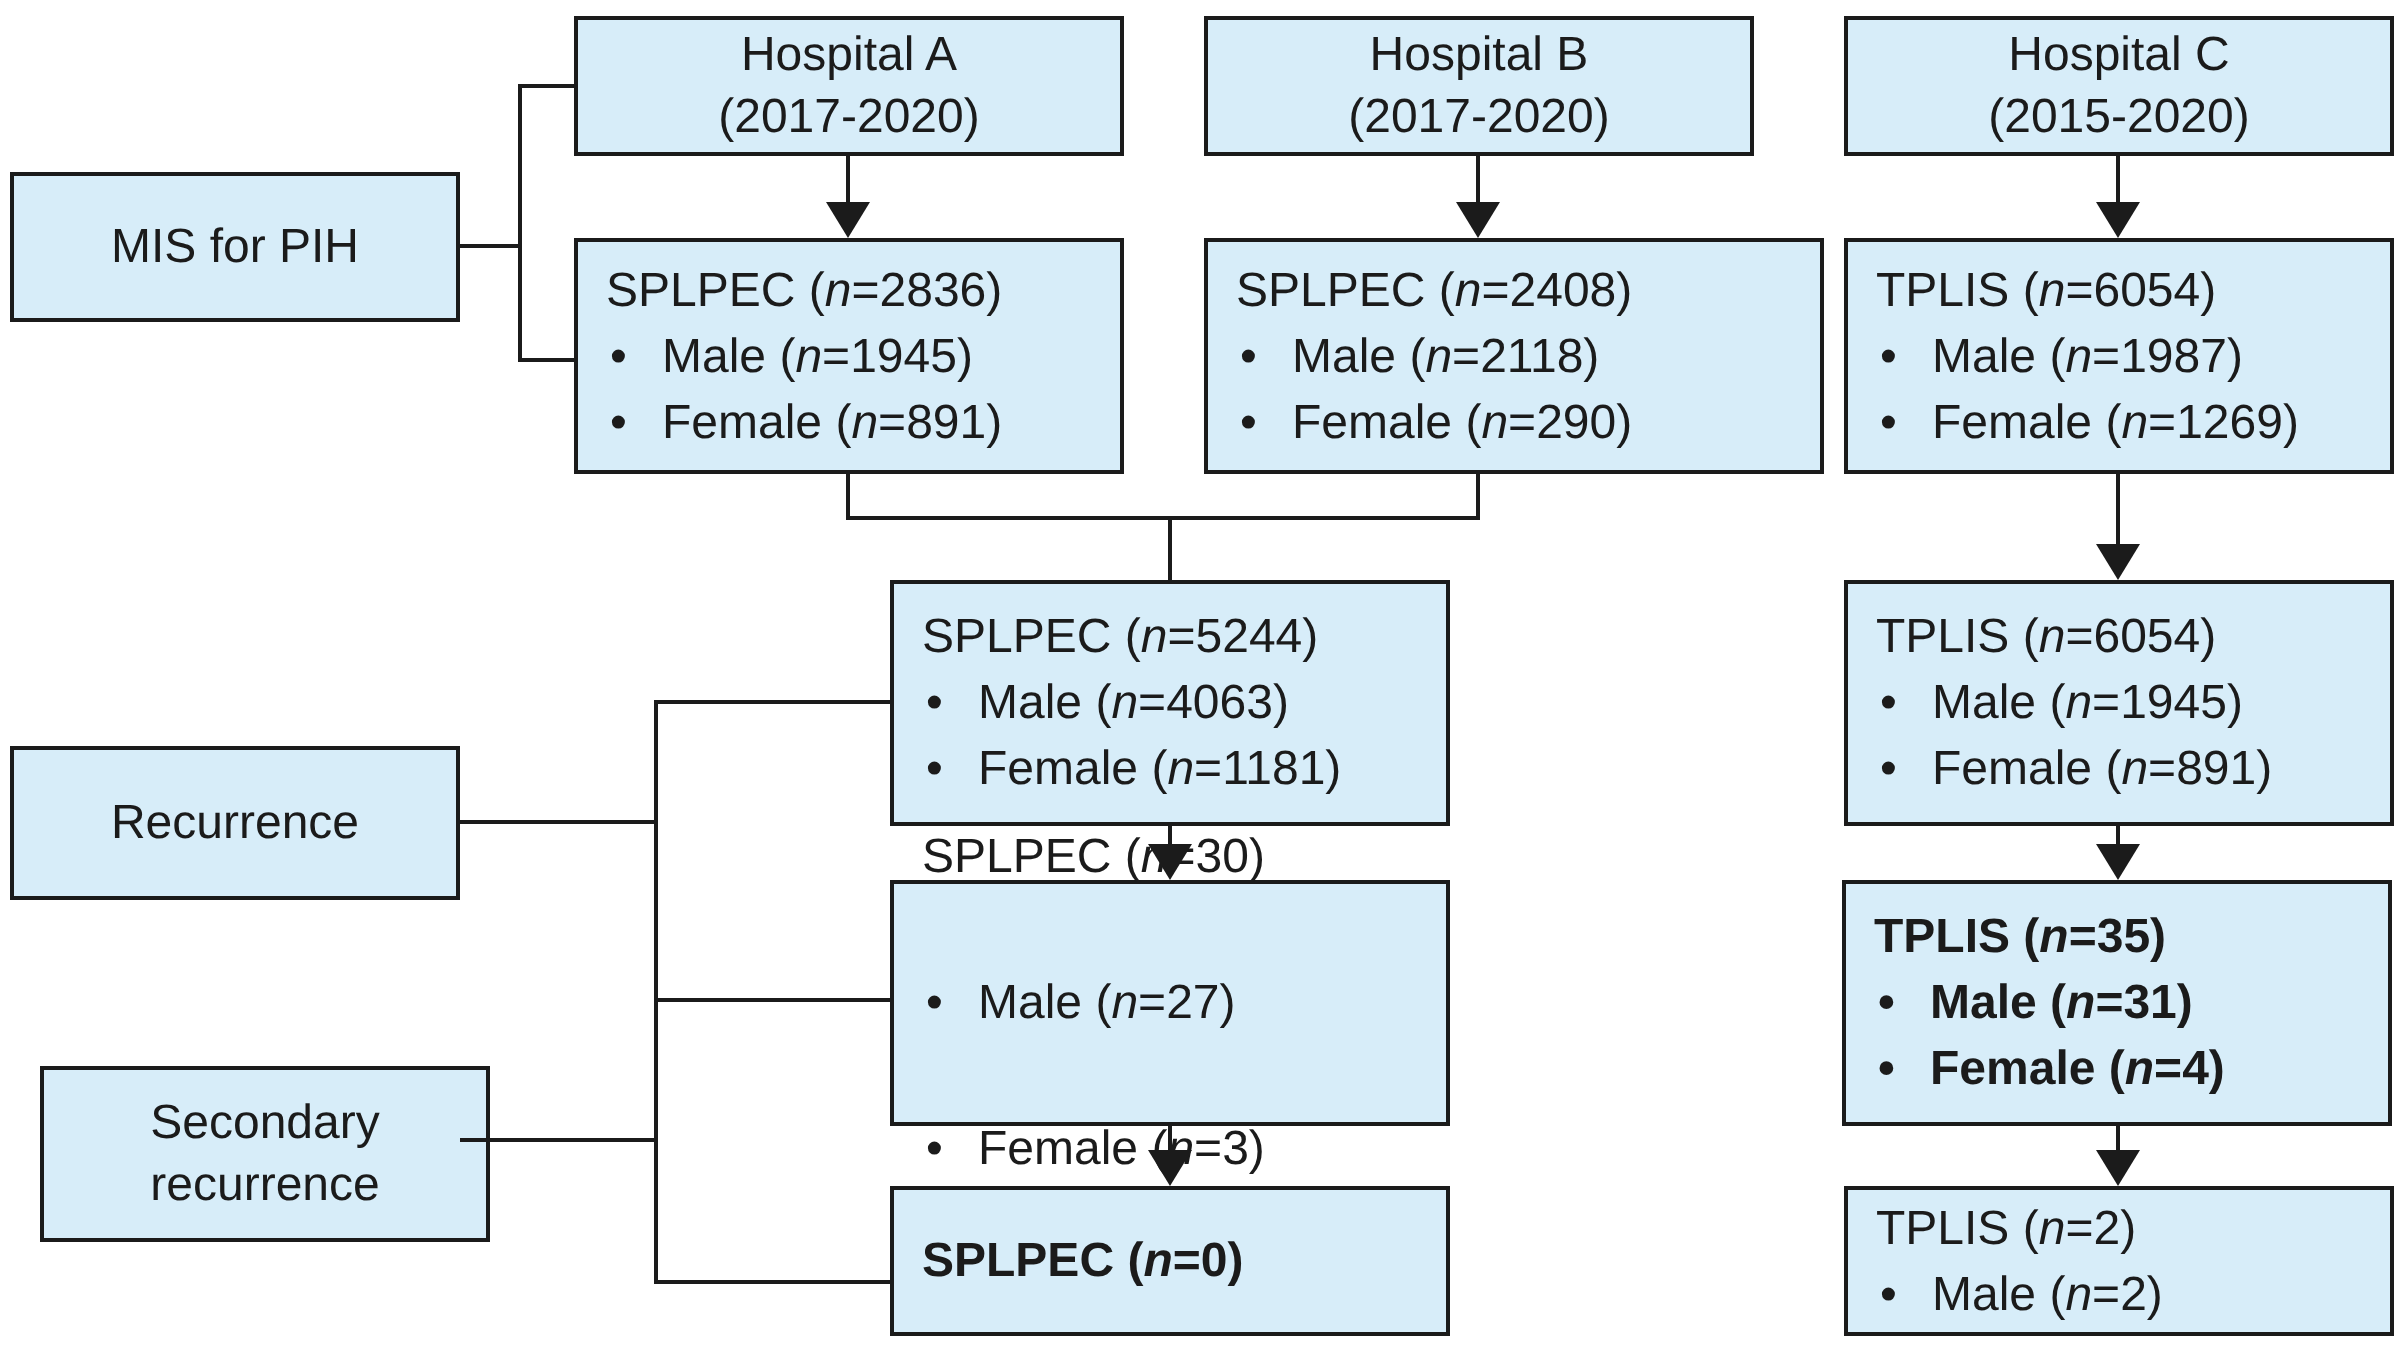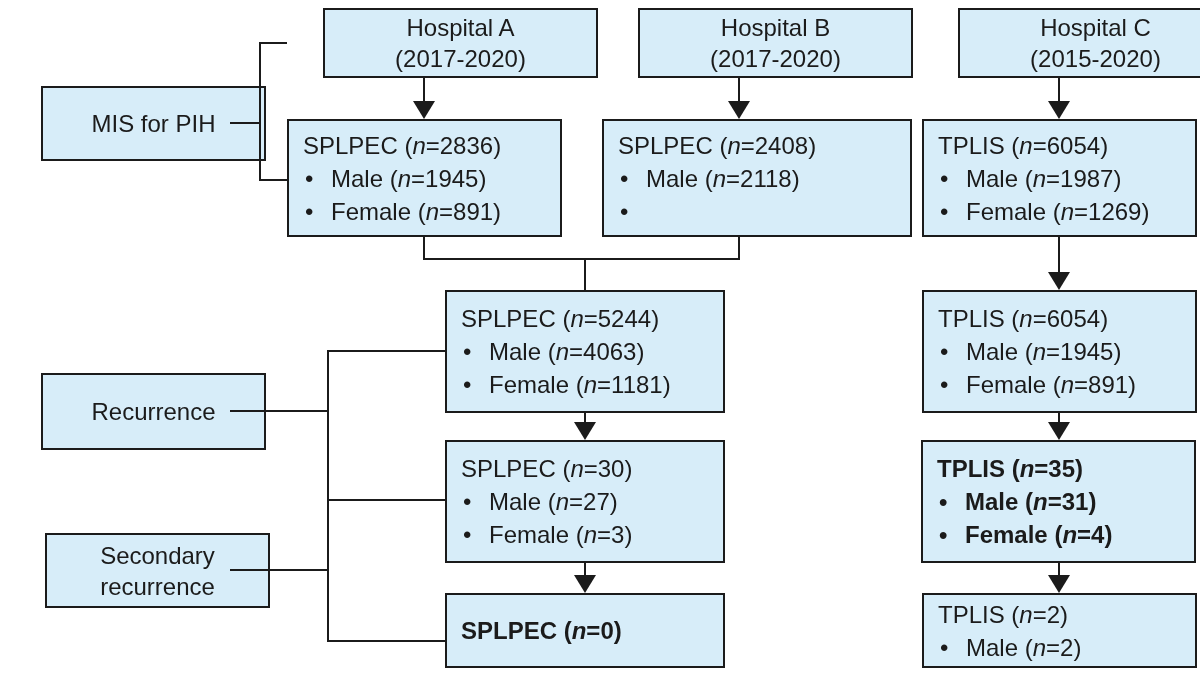--- a/index.html
+++ b/index.html
@@ -15,21 +15,21 @@
     position:absolute;
     box-sizing:border-box;
     background:var(--box-fill,#d7edf9);
     border:2px solid var(--box-border,#1b1b1b);
     display:flex;
     flex-direction:column;
     justify-content:center;
     font-size:24px;
     line-height:33px;
   }
-  .node.center{align-items:center;text-align:center;line-height:31px;margin-left:36px;}
+  .node.center{align-items:center;text-align:center;line-height:31px;}
   .node.left{align-items:flex-start;text-align:left;padding-left:14px;padding-right:6px;}
   .box-line{display:flex;align-items:baseline;white-space:nowrap;}
   .box-line .bullet{flex:none;width:17px;margin-left:2px;margin-right:9px;}
   .box-line i{font-style:italic;}
   .cline{
     position:absolute;
     background:var(--line-color,#1b1b1b);
   }
   .ahead{
     position:absolute;
@@ -72,21 +72,21 @@
   <div class="node center" style="left:5px;top:86px;width:225px;height:75px;">
       <div class="box-line">
         <span><span>MIS for PIH</span></span>
       </div>
     </div>
   <div class="node center" style="left:5px;top:373px;width:225px;height:77px;">
       <div class="box-line">
         <span><span>Recurrence</span></span>
       </div>
     </div>
-  <div class="node center" style="left:9px;top:533px;width:225px;height:75px;">
+  <div class="node center" style="left:20px;top:533px;width:225px;height:88px;">
       <div class="box-line">
         <span><span>Secondary</span></span>
       </div>
       <div class="box-line">
         <span><span>recurrence</span></span>
       </div>
     </div>
 
   <div class="node left" style="left:287px;top:119px;width:275px;height:118px;">
       <div class="box-line">
@@ -104,20 +104,21 @@
   <div class="node left" style="left:602px;top:119px;width:310px;height:118px;">
       <div class="box-line">
         <span><span>SPLPEC (</span><i>n</i><span>=2408)</span></span>
       </div>
       <div class="box-line">
         <span class="bullet">•</span>
         <span><span>Male (</span><i>n</i><span>=2118)</span></span>
       </div>
       <div class="box-line">
         <span class="bullet">•</span>
+        <span><span>Female (</span><i>n</i><span>=290)</span></span>
       </div>
     </div>
   <div class="node left" style="left:922px;top:119px;width:275px;height:118px;">
       <div class="box-line">
         <span><span>TPLIS (</span><i>n</i><span>=6054)</span></span>
       </div>
       <div class="box-line">
         <span class="bullet">•</span>
         <span><span>Male (</span><i>n</i><span>=1987)</span></span>
       </div>
@@ -147,21 +148,21 @@
       <div class="box-line">
         <span class="bullet">•</span>
         <span><span>Male (</span><i>n</i><span>=1945)</span></span>
       </div>
       <div class="box-line">
         <span class="bullet">•</span>
         <span><span>Female (</span><i>n</i><span>=891)</span></span>
       </div>
     </div>
 
-  <div class="node left" style="left:445px;top:440px;width:280px;height:123px;">
+  <div class="node left" style="left:445px;top:440px;width:280px;height:123px;gap:40px;">
       <div class="box-line">
         <span><span>SPLPEC (</span><i>n</i><span>=30)</span></span>
       </div>
       <div class="box-line">
         <span class="bullet">•</span>
         <span><span>Male (</span><i>n</i><span>=27)</span></span>
       </div>
       <div class="box-line">
         <span class="bullet">•</span>
         <span><span>Female (</span><i>n</i><span>=3)</span></span>

